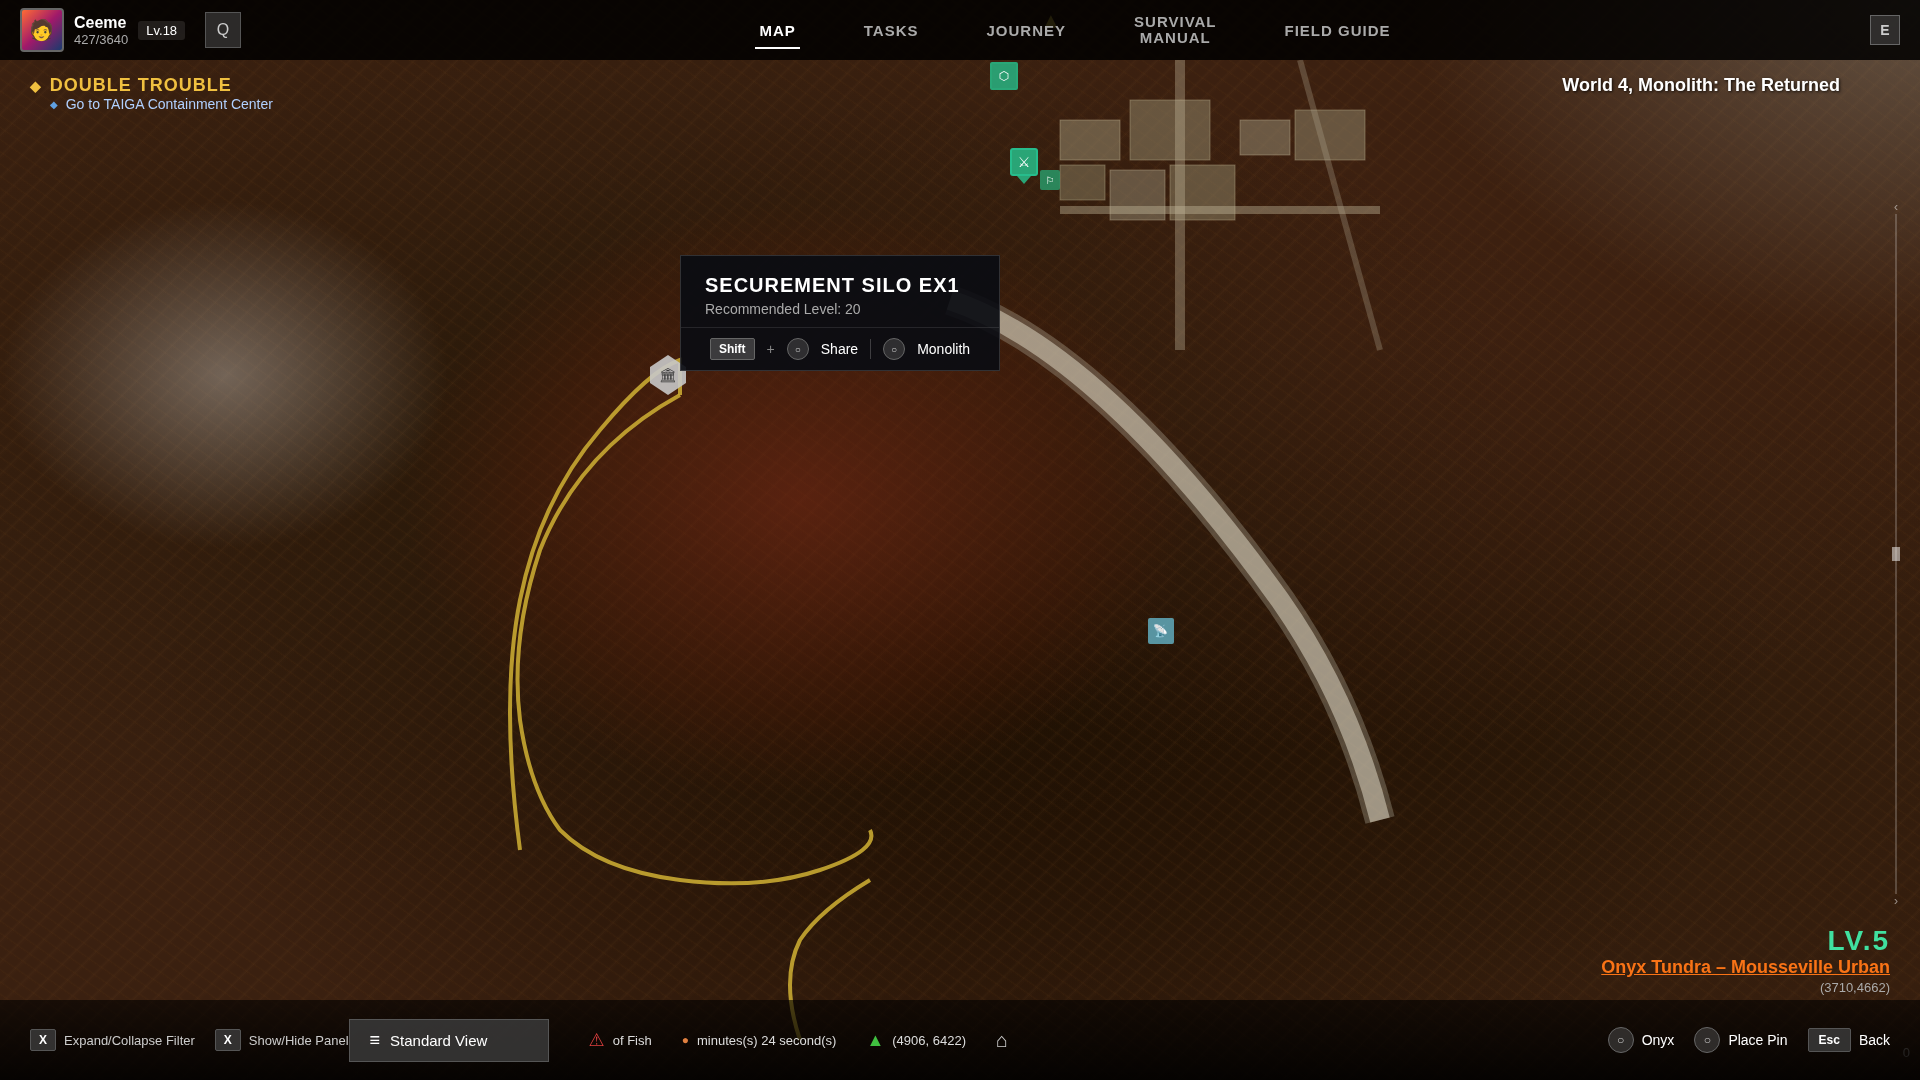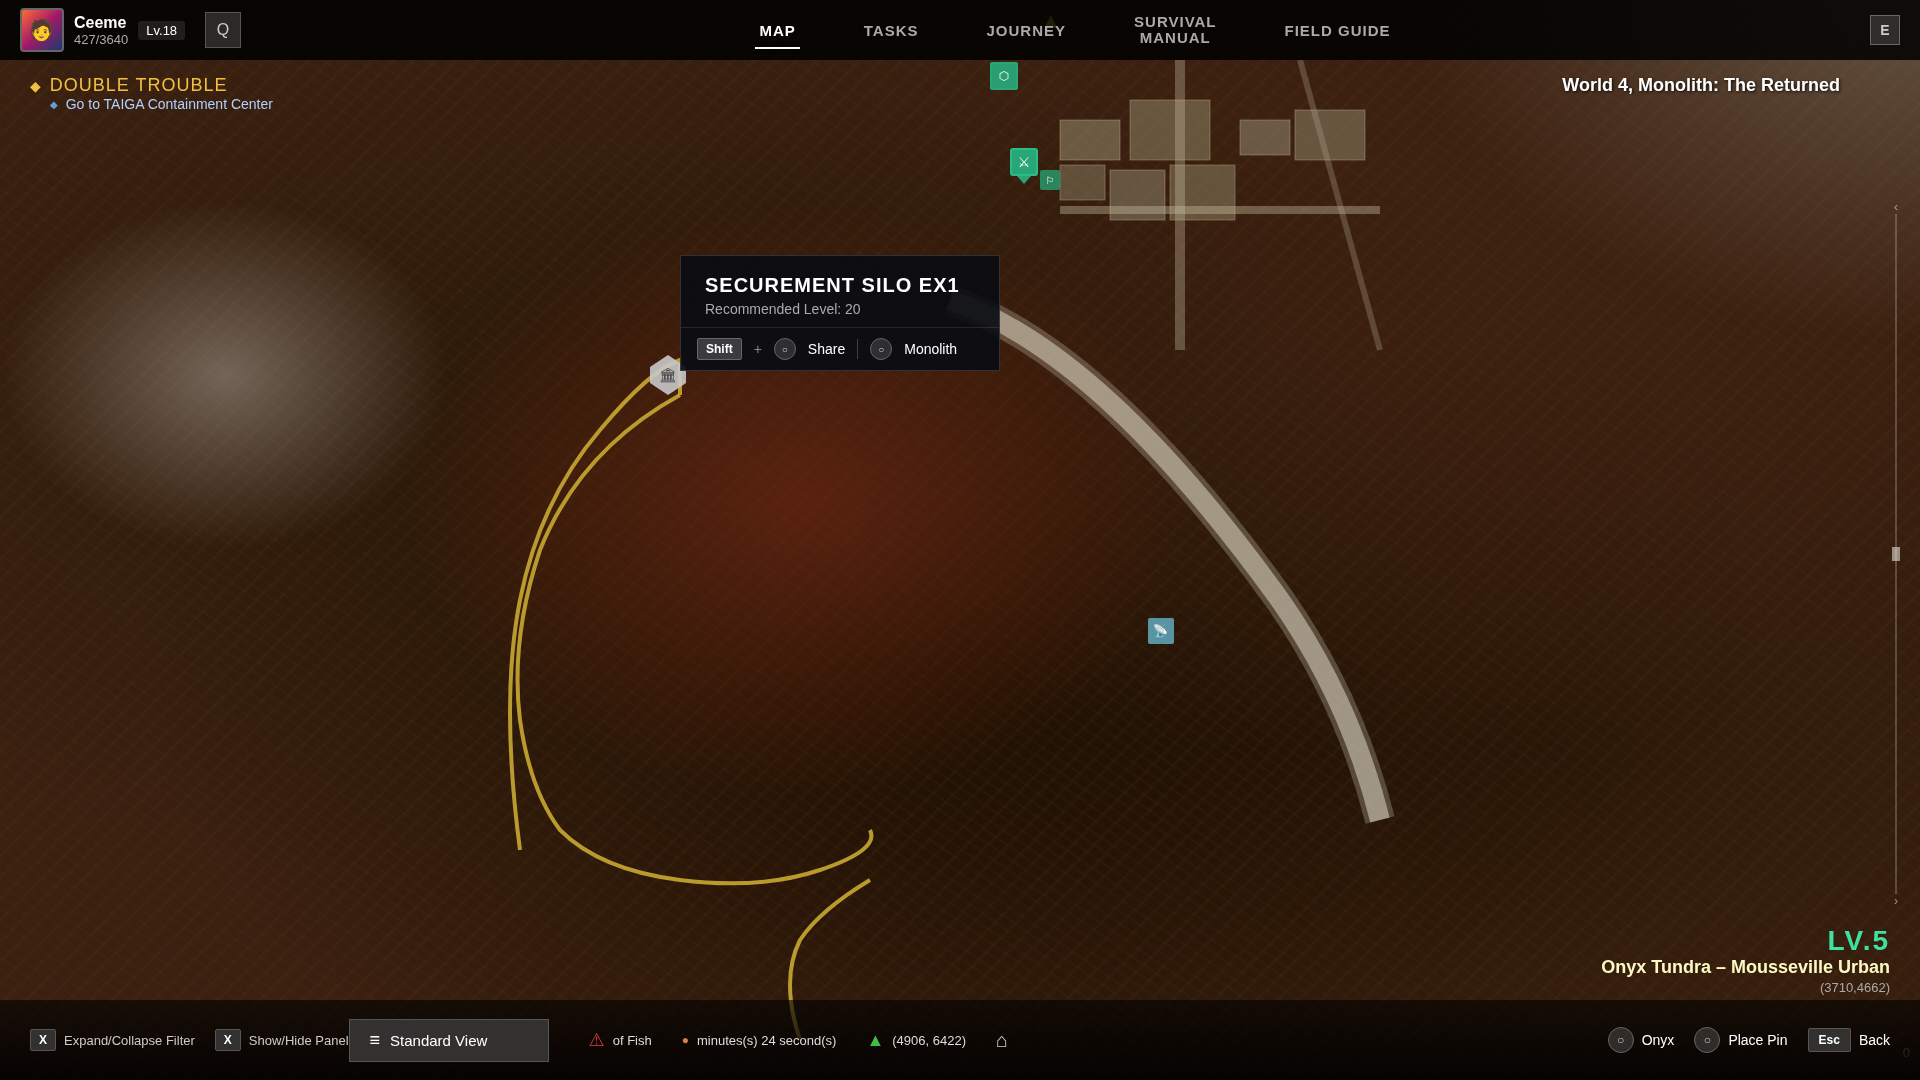--- a/index.html
+++ b/index.html
@@ -198,21 +198,21 @@
     #quest-panel {
       position: absolute;
       top: 75px;
       left: 30px;
       z-index: 50;
     }
 
     #quest-title {
       color: #f0c040;
       font-size: 18px;
-      font-weight: normal;
+      font-weight: bold;
       letter-spacing: 1px;
       display: flex;
       align-items: center;
       gap: 8px;
     }
 
     #quest-title::before {
       content: '◆';
       font-size: 14px;
     }
@@ -273,20 +273,21 @@
       color: #aaaaaa;
       font-size: 14px;
       margin-top: 4px;
     }
 
     #tooltip-actions {
       padding: 10px 16px;
       display: flex;
       align-items: center;
       gap: 12px;
+      justify-content: center;
     }
 
     .key-badge {
       background: rgba(80,80,80,0.7);
       border: 1px solid #666;
       color: #ffffff;
       font-size: 12px;
       padding: 3px 8px;
       border-radius: 2px;
       font-weight: bold;
@@ -520,23 +521,24 @@
     }
 
     #lv-display {
       color: #40e0a0;
       font-size: 28px;
       font-weight: bold;
       letter-spacing: 2px;
     }
 
     #location-name {
-      color: #fef9c3;
+      color: #f97316;
       font-size: 18px;
       font-weight: bold;
+      text-decoration: underline;
     }
 
     #location-sub {
       color: #aaaaaa;
       font-size: 13px;
       margin-top: 2px;
     }
 
     
     .tower-icon {

